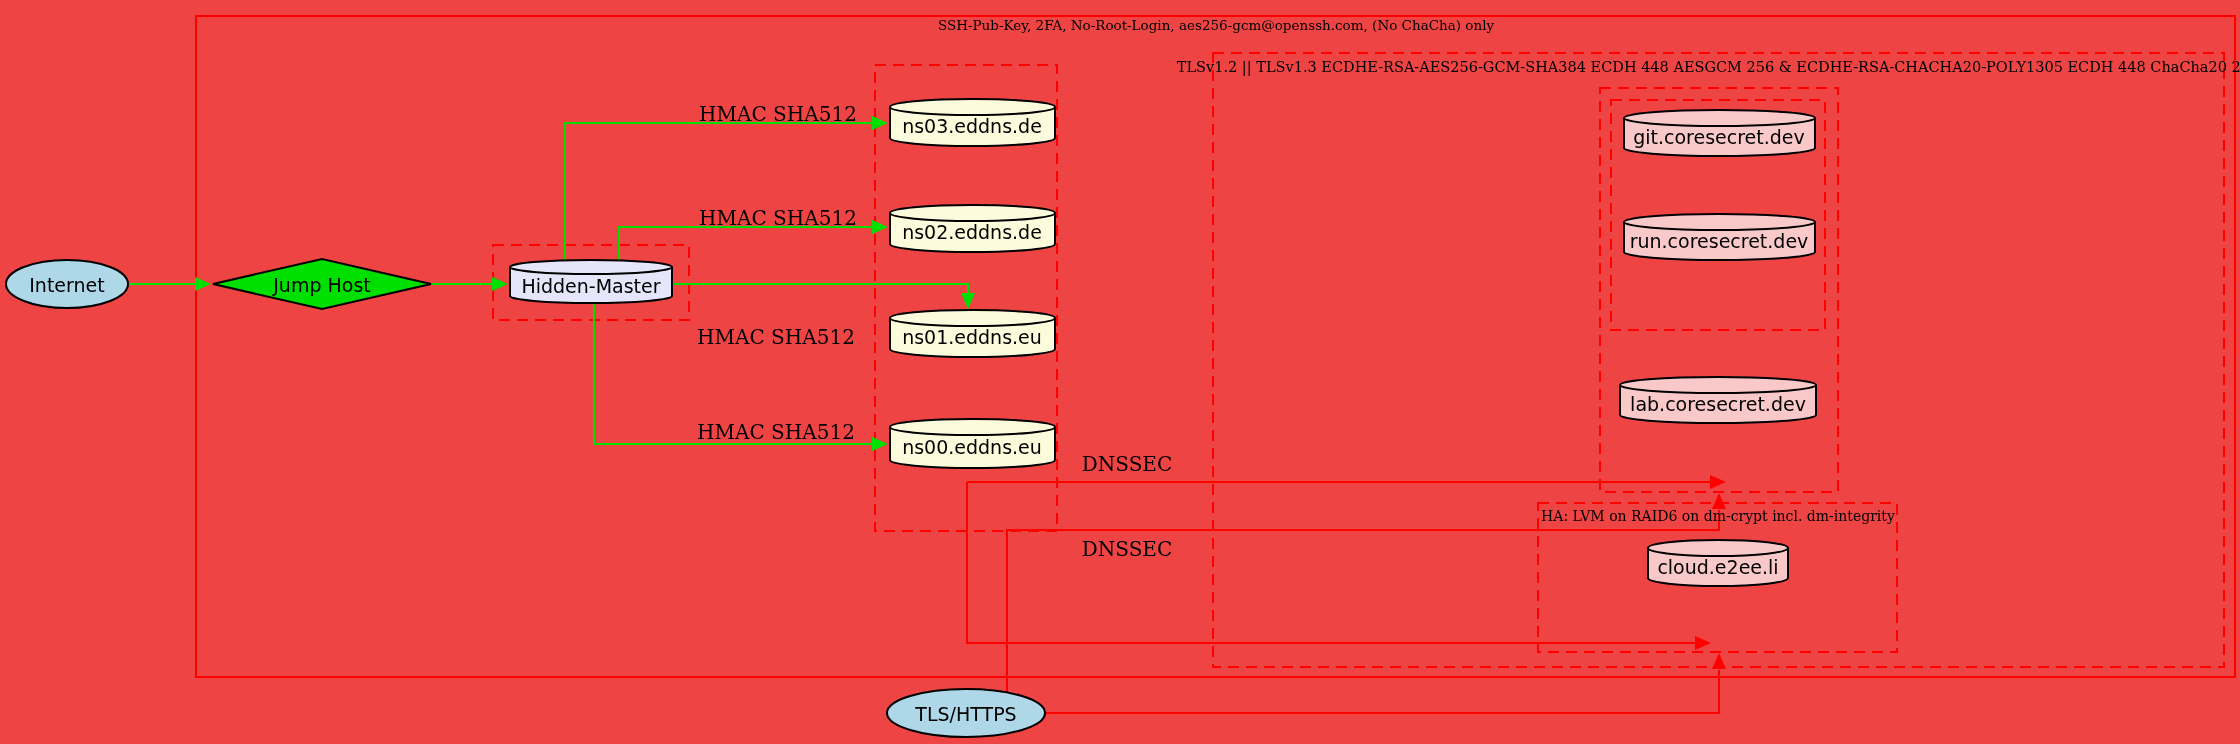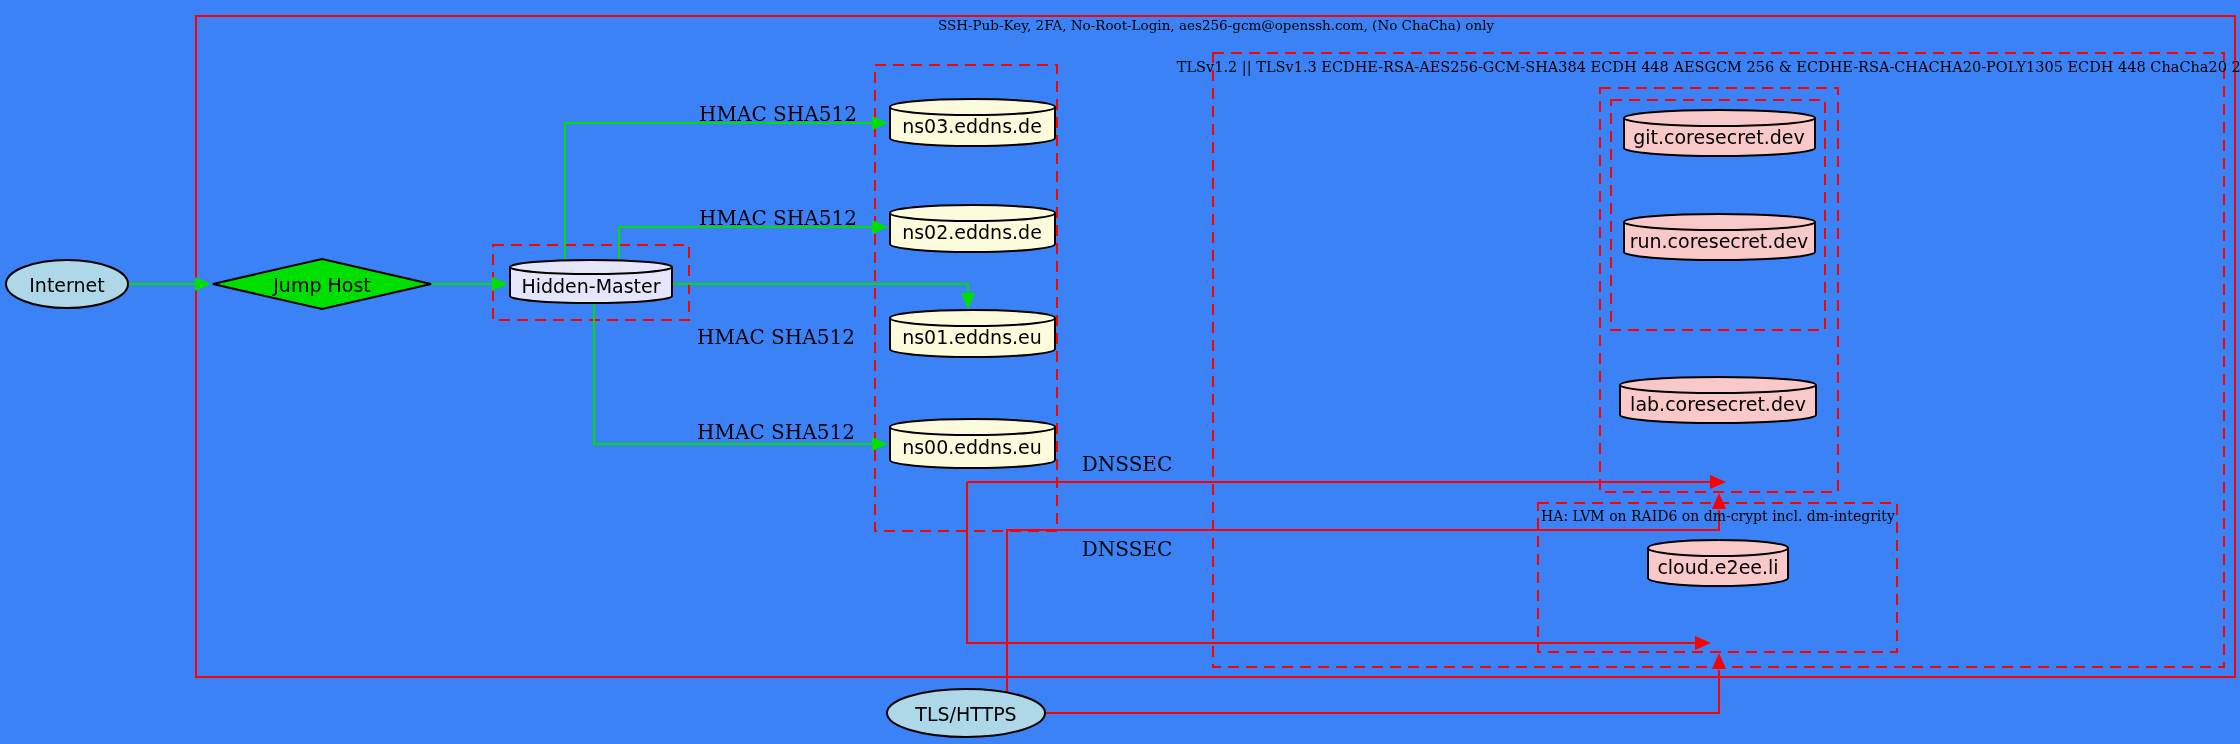--- a/index.html
+++ b/index.html
@@ -1,16 +1,16 @@
 <!DOCTYPE html>
 <html><head>
 <meta charset="utf-8">
 <style>
   html,body{margin:0;padding:0;background:#ffffff;}
-  .stage{position:relative;width:2240px;height:744px;background:#3b82f6;overflow:hidden;}
+  .stage{position:relative;width:2240px;height:744px;background:#ef4444;overflow:hidden;}
   svg{display:block;}
   .node-label{font-family:"DejaVu Sans","Liberation Sans",sans-serif;font-size:19px;fill:#000;text-anchor:middle;dominant-baseline:central;}
   .edge-label{font-family:"DejaVu Serif","Liberation Serif",serif;font-size:20px;fill:#000;text-anchor:middle;dominant-baseline:central;}
   .cluster-label{font-family:"DejaVu Serif","Liberation Serif",serif;fill:#000;text-anchor:middle;dominant-baseline:central;}
   .cl-ssh{font-size:13.5px;}
   .cl-tls{font-size:14.5px;}
   .cl-ha{font-size:14px;}
   .node{stroke:#000;stroke-width:2;}
   .lid{fill:none;stroke:#000;stroke-width:2;}
   .ebox{fill:none;stroke-width:2;}

